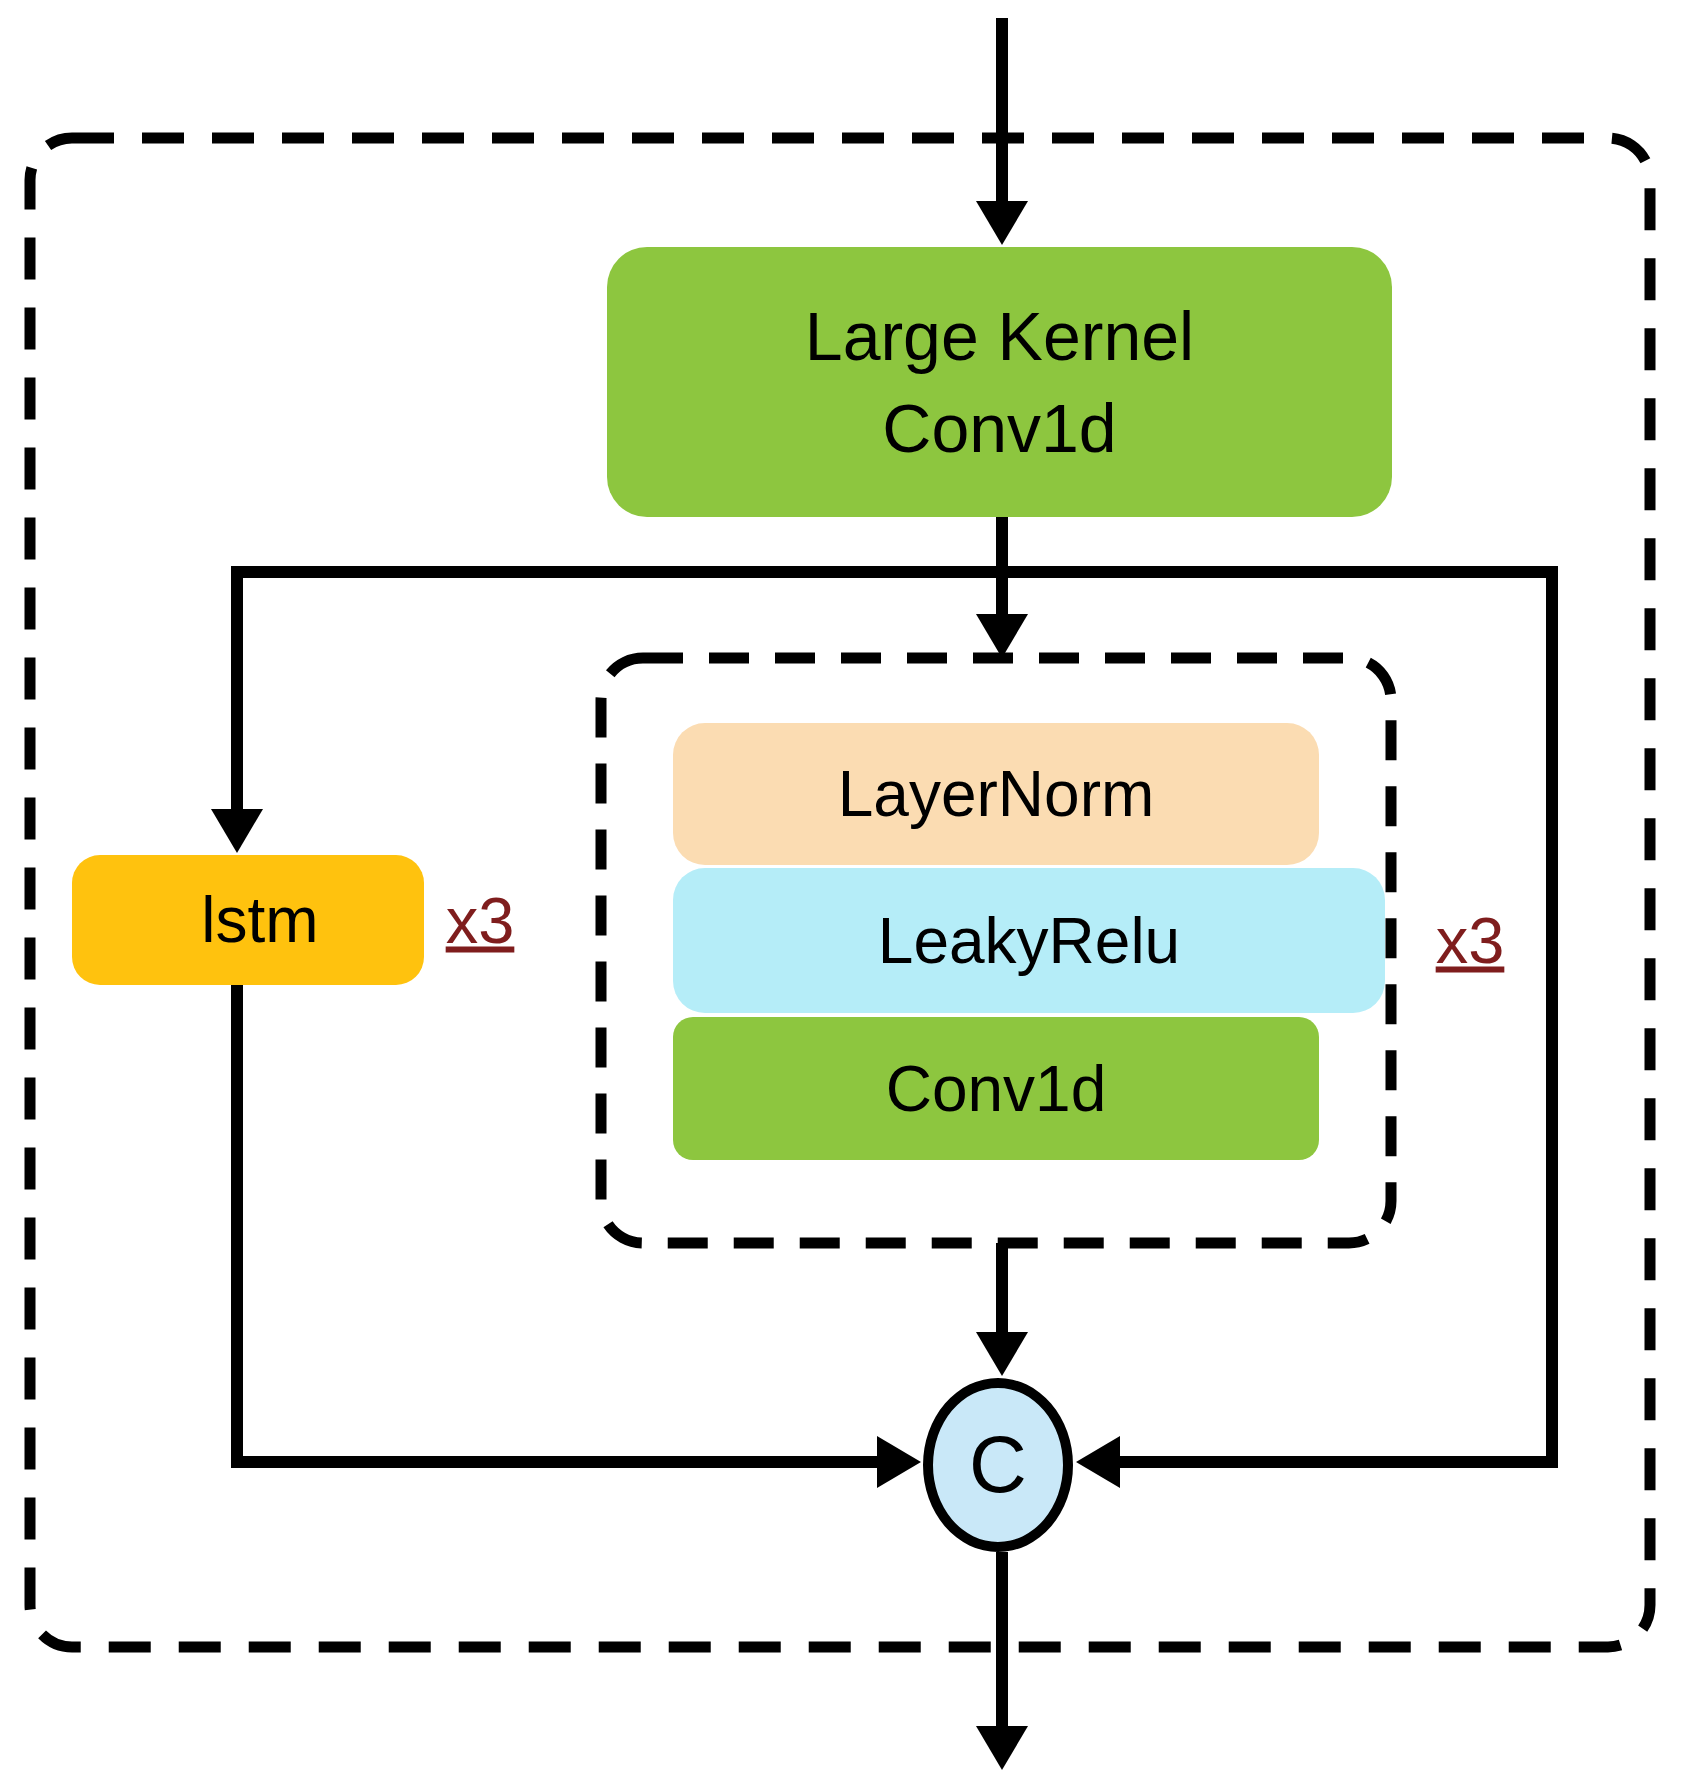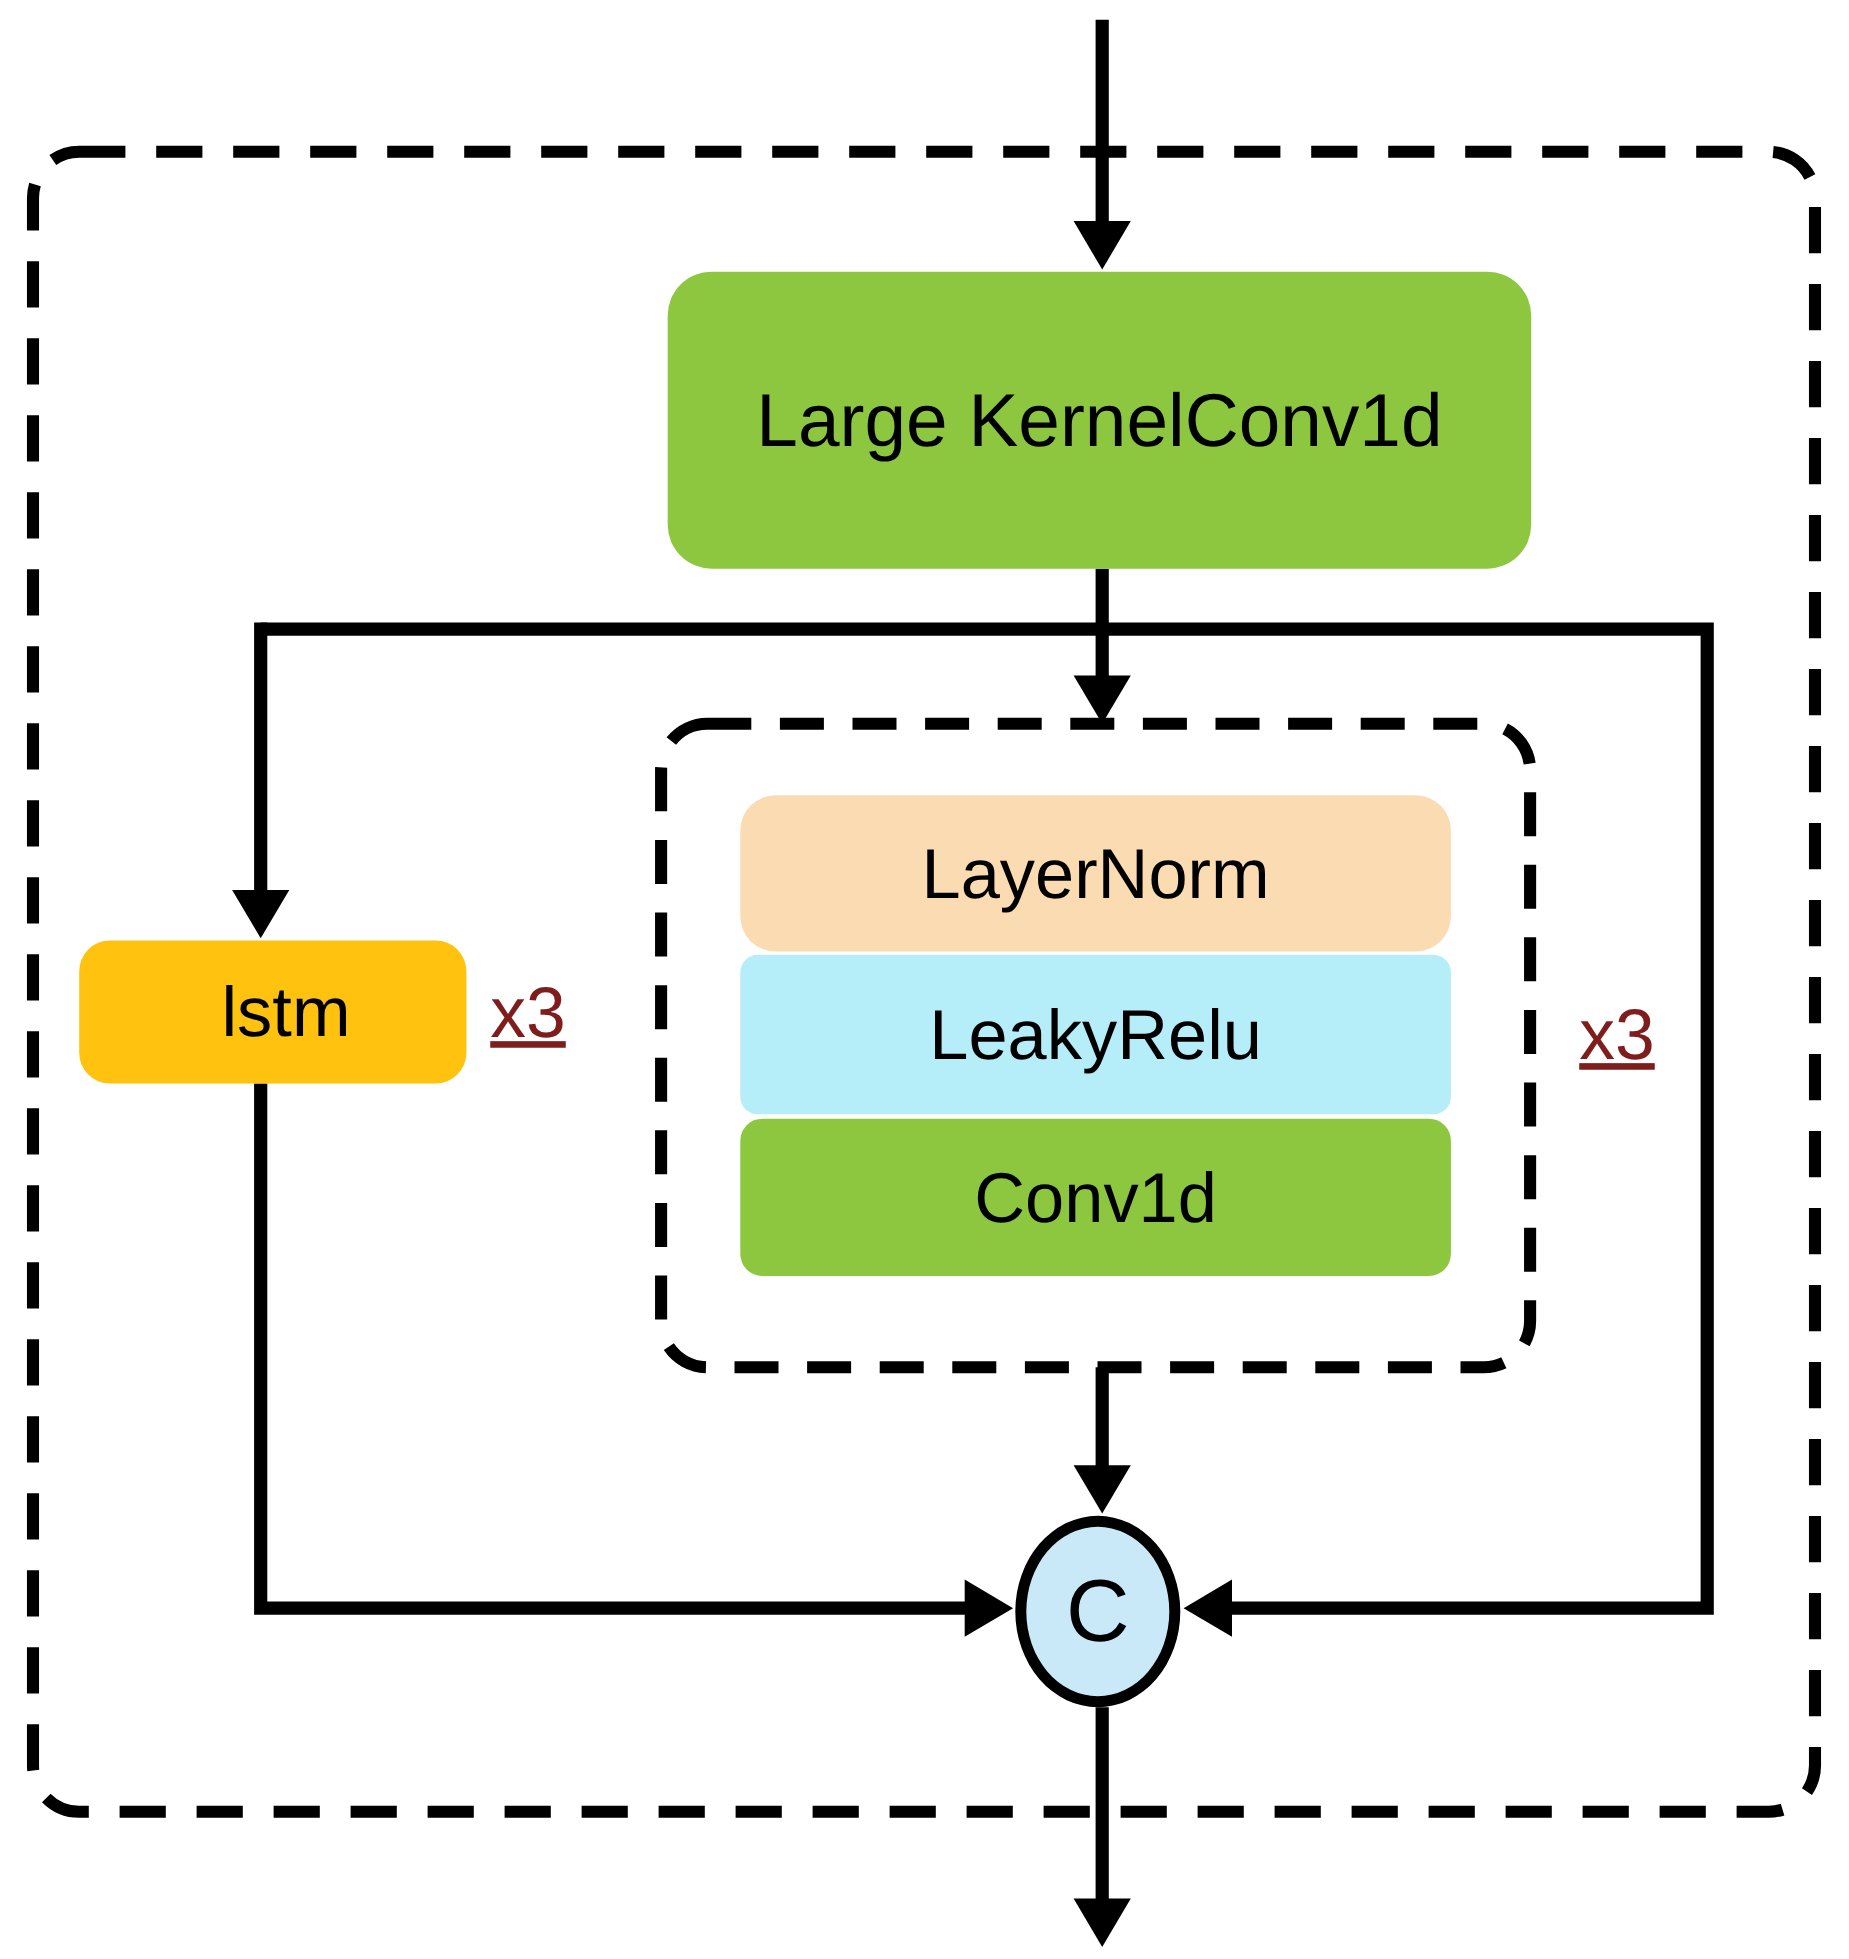--- a/index.html
+++ b/index.html
@@ -14,29 +14,29 @@
   .node{
     position:absolute;
     display:flex;align-items:center;justify-content:center;
     text-align:center;
     color:#000;
   }
   .node-large{
     left:607px;top:247px;width:785px;height:270px;
     border-radius:40px;
     font-size:68px;line-height:92px;
-    flex-direction:row;
+    flex-direction:column;
   }
   .node-layernorm{
     left:673px;top:723px;width:646px;height:142px;
     border-radius:32px;font-size:64px;
   }
   .node-leakyrelu{
-    left:673px;top:868px;width:646px;height:145px;
-    border-radius:16px;font-size:64px;
+    left:673px;top:868px;width:712px;height:145px;
+    border-radius:32px;font-size:64px;
   }
   .node-conv1d{
     left:673px;top:1017px;width:646px;height:143px;
     border-radius:20px;font-size:64px;
   }
   .node-lstm{
     left:72px;top:855px;width:328px;height:130px;
     border-radius:28px;font-size:64px;padding-left:24px;
   }
   .node-concat{

